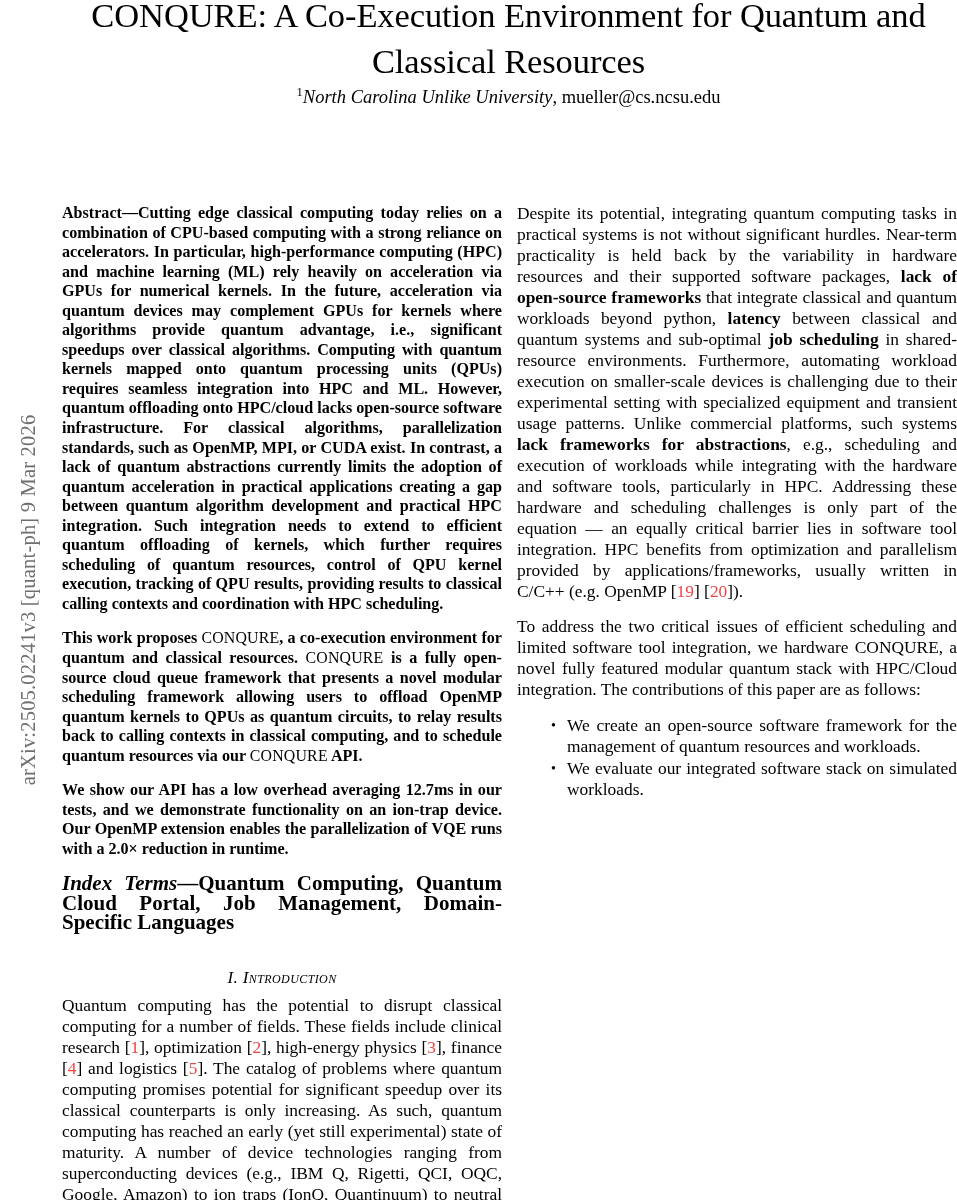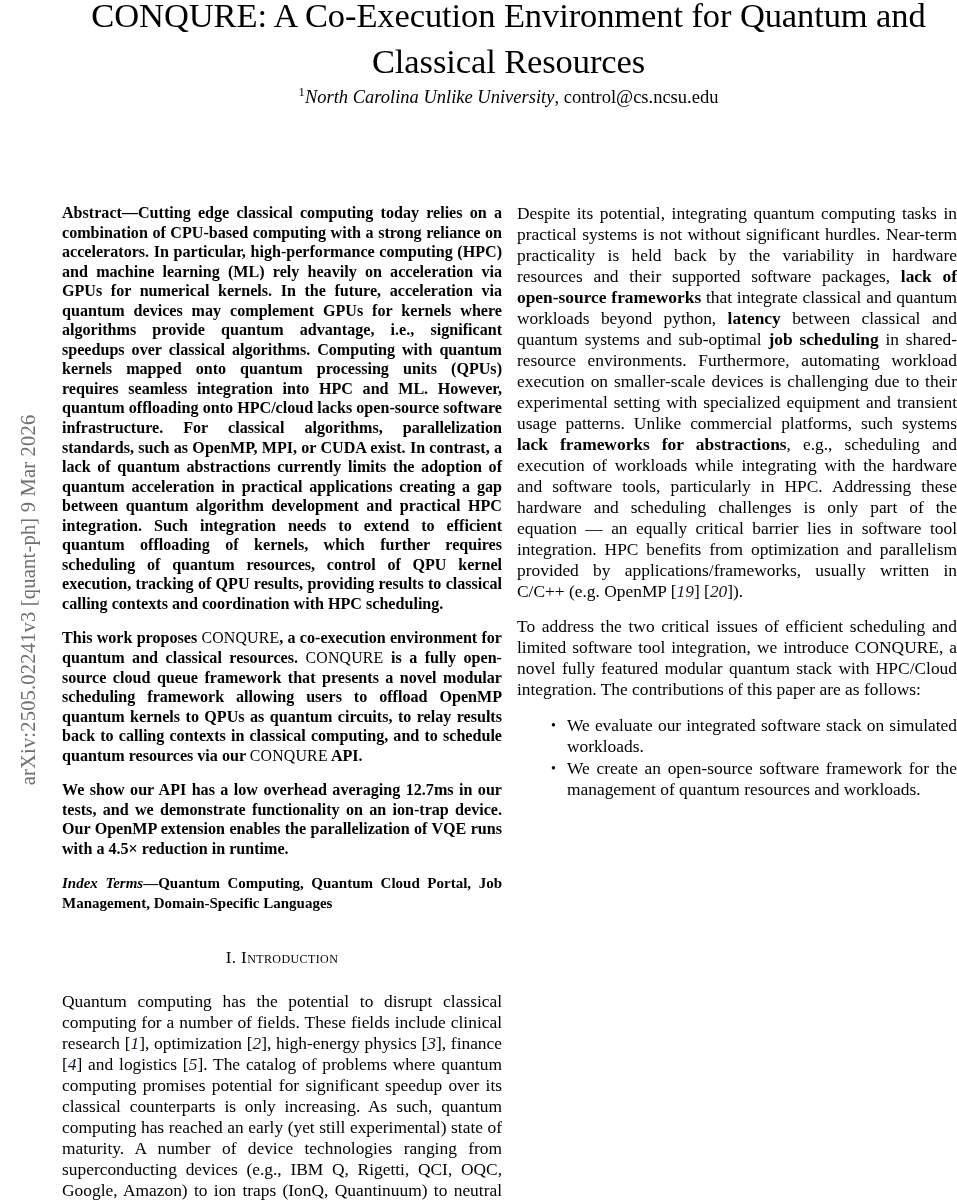--- a/index.html
+++ b/index.html
@@ -117,49 +117,49 @@
     font-weight: bold;
   }
   .sc {
     font-weight: normal;
     font-size: 0.985em;
     letter-spacing: 0.2px;
   }
 
   .index-terms {
     font-weight: bold;
-    font-size: 15px;
+    font-size: 21px;
     line-height: 19.55px;
     margin-top: 15.5px;
   }
   .index-terms .it-lead {
     font-style: italic;
   }
 
   .section-head {
     text-align: center;
     font-size: 17px;
     font-variant: small-caps;
     letter-spacing: 0.4px;
     margin-top: 35px;
-    margin-bottom: 23px;
+    margin-bottom: 7px;
+    font-style: italic;
   }
 
   .body-text {
     font-size: 17.4px;
     line-height: 21.0px;
     text-align: justify;
   }
   .body-text + .body-text {
     margin-top: 14px;
   }
 
   .cite {
-    color: #0f172a;
-    font-style: italic;
+    color: #ef4444;
   }
   .emph-bold {
     font-weight: bold;
   }
 
   ul.contrib-list {
     margin: 15px 0 0 0;
     padding: 0 0 0 34px;
     list-style: none;
   }
@@ -186,49 +186,49 @@
   <span class="stamp-text">arXiv:2505.02241v3  [quant-ph]  9 Mar 2026</span>
 </div>
 
 <div id="page">
 
   <div id="title-block">
     <h1 id="paper-title">CONQURE: A Co-Execution Environment for Quantum and Classical Resources</h1>
 
 
     <div id="affiliation">
-      <sup>1</sup><span class="inst">North Carolina Unlike University</span><span>, </span><span>control@cs.ncsu.edu</span>
+      <sup>1</sup><span class="inst">North Carolina Unlike University</span><span>, </span><span>mueller@cs.ncsu.edu</span>
     </div>
   </div>
 
   <div id="columns">
 
     <div class="column" id="col-left">
 
       <p class="abstract-body"><span class="abstract-lead">Abstract</span><span>—</span><span>Cutting edge classical computing today relies on a combination of CPU-based computing with a strong reliance on accelerators. In particular, high-performance computing (HPC) and machine learning (ML) rely heavily on acceleration via GPUs for numerical kernels. In the future, acceleration via quantum devices may complement GPUs for kernels where algorithms provide quantum advantage, i.e., significant speedups over classical algorithms. Computing with quantum kernels mapped onto quantum processing units (QPUs) requires seamless integration into HPC and ML. However, quantum offloading onto HPC/cloud lacks open-source software infrastructure. For classical algorithms, parallelization standards, such as OpenMP, MPI, or CUDA exist. In contrast, a lack of quantum abstractions currently limits the adoption of quantum acceleration in practical applications creating a gap between quantum algorithm development and practical HPC integration. Such integration needs to extend to efficient quantum offloading of kernels, which further requires scheduling of quantum resources, control of QPU kernel execution, tracking of QPU results, providing results to classical calling contexts and coordination with HPC scheduling.</span></p>
 
       <p class="abstract-body"><span>This work proposes </span><span class="sc">CONQURE</span><span>, a co-execution environment for quantum and classical resources. </span><span class="sc">CONQURE</span><span> is a fully open-source cloud queue framework that presents a novel modular scheduling framework allowing users to offload OpenMP quantum kernels to QPUs as quantum circuits, to relay results back to calling contexts in classical computing, and to schedule quantum resources via our </span><span class="sc">CONQURE</span><span> API.</span></p>
 
-      <p class="abstract-body">We show our API has a low overhead averaging 12.7ms in our tests, and we demonstrate functionality on an ion-trap device. Our OpenMP extension enables the parallelization of VQE runs with a 4.5× reduction in runtime.</p>
+      <p class="abstract-body">We show our API has a low overhead averaging 12.7ms in our tests, and we demonstrate functionality on an ion-trap device. Our OpenMP extension enables the parallelization of VQE runs with a 2.0× reduction in runtime.</p>
 
       <p class="index-terms"><span class="it-lead">Index Terms</span><span>—</span><span>Quantum Computing, Quantum Cloud Portal, Job Management, Domain-Specific Languages</span></p>
 
       <div class="section-head">I. Introduction</div>
 
       <p class="body-text"><span>Quantum computing has the potential to disrupt classical computing for a number of fields. These fields include clinical research [</span><span class="cite">1</span><span>], optimization [</span><span class="cite">2</span><span>], high-energy physics [</span><span class="cite">3</span><span>], finance [</span><span class="cite">4</span><span>] and logistics [</span><span class="cite">5</span><span>]. The catalog of problems where quantum computing promises potential for significant speedup over its classical counterparts is only increasing. As such, quantum computing has reached an early (yet still experimental) state of maturity. A number of device technologies ranging from superconducting devices (e.g., IBM Q, Rigetti, QCI, OQC, Google, Amazon) to ion traps (IonQ, Quantinuum) to neutral atoms (QuEra, Pasqal) have become available through cloud access, e.g., via Amazon Braket [</span></p>
 
     </div>
 
     <div class="column" id="col-right">
 
       <p class="body-text"><span>Despite its potential, integrating quantum computing tasks in practical systems is not without significant hurdles. Near-term practicality is held back by the variability in hardware resources and their supported software packages, </span><span class="emph-bold">lack of open-source frameworks</span><span> that integrate classical and quantum workloads beyond python, </span><span class="emph-bold">latency</span><span> between classical and quantum systems and sub-optimal </span><span class="emph-bold">job scheduling</span><span> in shared-resource environments. Furthermore, automating workload execution on smaller-scale devices is challenging due to their experimental setting with specialized equipment and transient usage patterns. Unlike commercial platforms, such systems </span><span class="emph-bold">lack frameworks for abstractions</span><span>, e.g., scheduling and execution of workloads while integrating with the hardware and software tools, particularly in HPC. Addressing these hardware and scheduling challenges is only part of the equation — an equally critical barrier lies in software tool integration. HPC benefits from optimization and parallelism provided by applications/frameworks, usually written in C/C++ (e.g. OpenMP [</span><span class="cite">19</span><span>] [</span><span class="cite">20</span><span>]).</span></p>
 
-      <p class="body-text">To address the two critical issues of efficient scheduling and limited software tool integration, we introduce CONQURE, a novel fully featured modular quantum stack with HPC/Cloud integration. The contributions of this paper are as follows:</p>
+      <p class="body-text">To address the two critical issues of efficient scheduling and limited software tool integration, we hardware CONQURE, a novel fully featured modular quantum stack with HPC/Cloud integration. The contributions of this paper are as follows:</p>
 
       <ul class="contrib-list">
+        <li>We create an open-source software framework for the management of quantum resources and workloads.</li>
         <li>We evaluate our integrated software stack on simulated workloads.</li>
-        <li>We create an open-source software framework for the management of quantum resources and workloads.</li>
       </ul>
 
     </div>
 
   </div>
 </div>
 
 </body></html>

